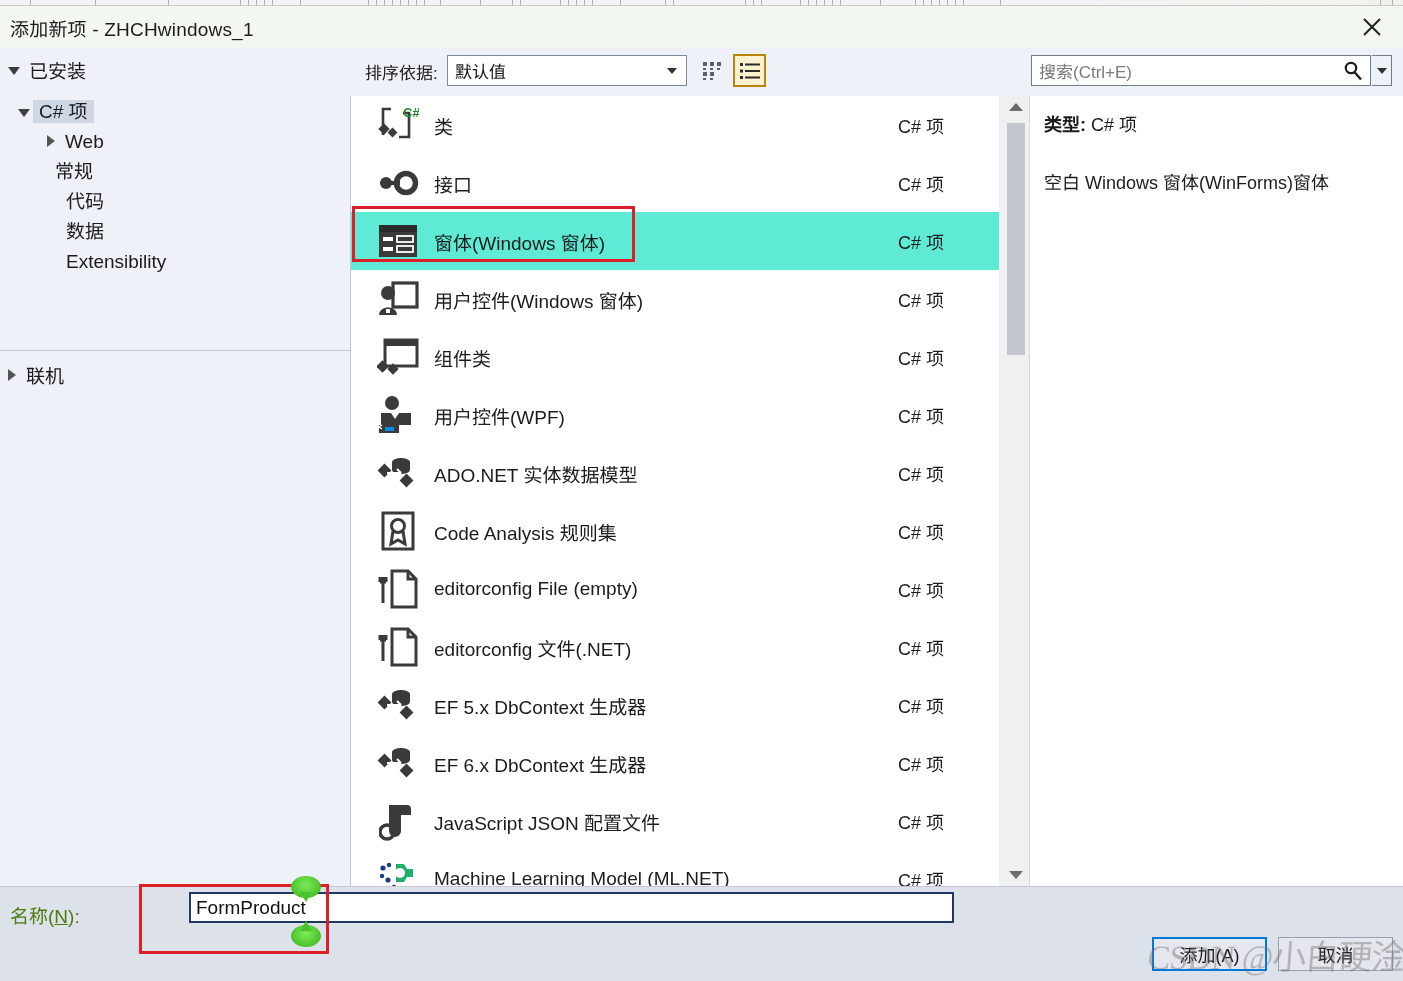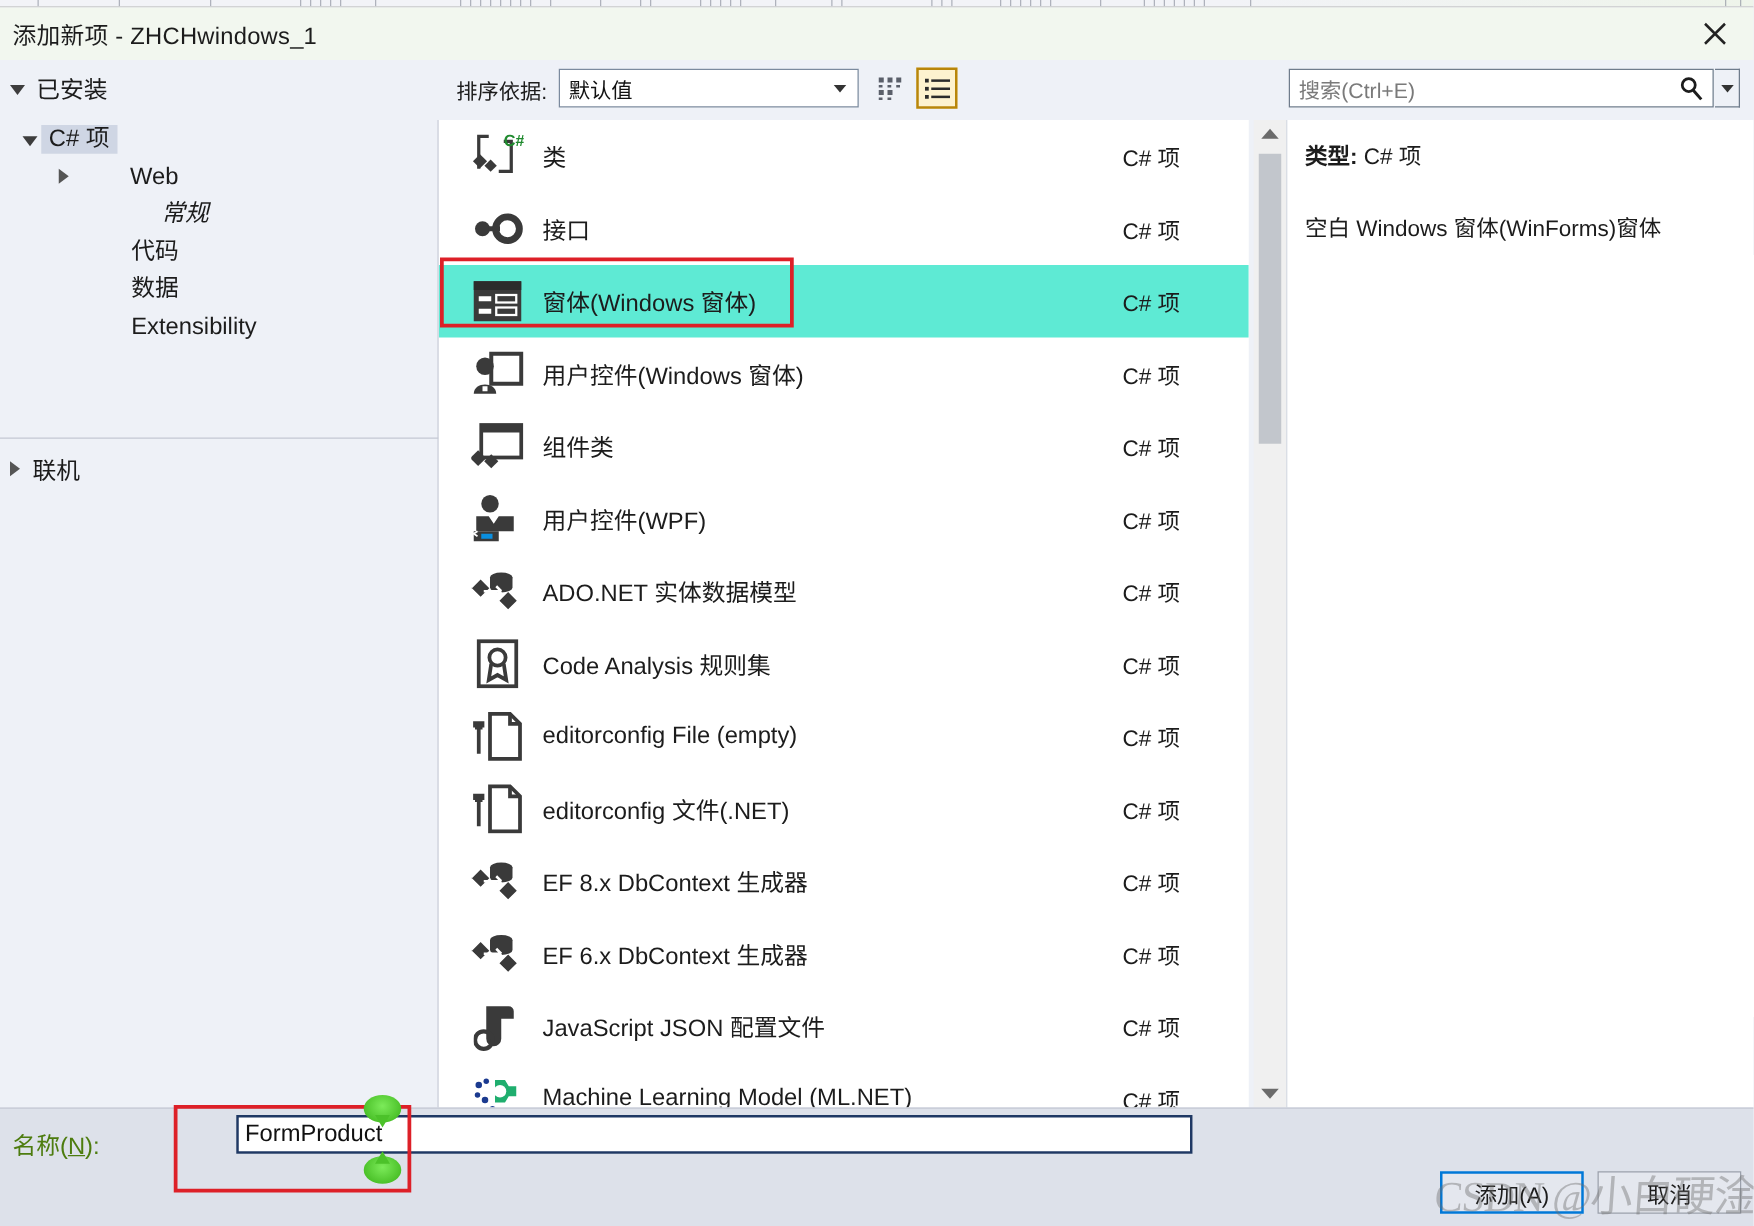--- a/index.html
+++ b/index.html
@@ -188,21 +188,21 @@
   }
   .tree-item {
     display: flex;
     align-items: center;
     height: 30px;
     font-size: 19px;
     color: #1c1c1c;
     cursor: pointer;
     white-space: nowrap;
   }
-  .tree-item .lbl { line-height: 1; margin-left: 39px; }
+  .tree-item .lbl { line-height: 1; }
   .tree-item.selected .lbl {
     background: #cfd6e4;
     padding: 2px 6px;
     margin-left: -6px;
   }
   .tree-divider {
     position: absolute;
     left: 0; top: 254px;
     width: 351px;
     border-top: 1px solid #c3c8d4;
@@ -555,21 +555,21 @@
   <div class="tree-panel">
     <div class="tree-item selected" style="padding-left:18px;">
       <span class="tri-down" style="margin-right:9px;"></span>
       <span class="lbl">C# 项</span>
     </div>
     <div id="treeItems">
         <div class="tree-item" style="padding-left: 47px;">
           <span class="tri-right-hollow" style="margin-right: 10px;"></span>
           <span class="lbl">Web</span>
         </div>
-        <div class="tree-item" style="padding-left: 90px; font-style: italic;">
+        <div class="tree-item" style="padding-left: 55px;">
           <span class="lbl">常规</span>
         </div>
         <div class="tree-item" style="padding-left: 66px;">
           <span class="lbl">代码</span>
         </div>
         <div class="tree-item" style="padding-left: 66px;">
           <span class="lbl">数据</span>
         </div>
         <div class="tree-item" style="padding-left: 66px;">
           <span class="lbl">Extensibility</span>
@@ -718,21 +718,21 @@
           <svg width="42" height="40" viewBox="0 0 42 40">
         <g fill="#3a3a3a" stroke="#fff" stroke-width="1.2">
           <rect x="2" y="12" width="11" height="11" transform="rotate(45 7.5 17.5)"></rect>
           <rect x="24" y="22" width="11" height="11" transform="rotate(45 29.5 27.5)"></rect>
         </g>
         <ellipse cx="24" cy="9" rx="9" ry="4" fill="#3a3a3a"></ellipse>
         <path d="M15 9 V17 A9 4 0 0 0 33 17 V9" fill="#3a3a3a"></path>
         <path d="M10 20 L24 20 M24 20 L20 16 M24 20 L20 24" stroke="#fff" stroke-width="2" fill="none"></path>
           </svg>
         </span>
-        <span class="name">EF 8.x DbContext 生成器</span>
+        <span class="name">EF 5.x DbContext 生成器</span>
         <span class="kind">C# 项</span>
       </div>
       <div class="list-row">
         <span class="icon">
           <svg width="42" height="40" viewBox="0 0 42 40">
         <g fill="#3a3a3a" stroke="#fff" stroke-width="1.2">
           <rect x="2" y="12" width="11" height="11" transform="rotate(45 7.5 17.5)"></rect>
           <rect x="24" y="22" width="11" height="11" transform="rotate(45 29.5 27.5)"></rect>
         </g>
         <ellipse cx="24" cy="9" rx="9" ry="4" fill="#3a3a3a"></ellipse>

